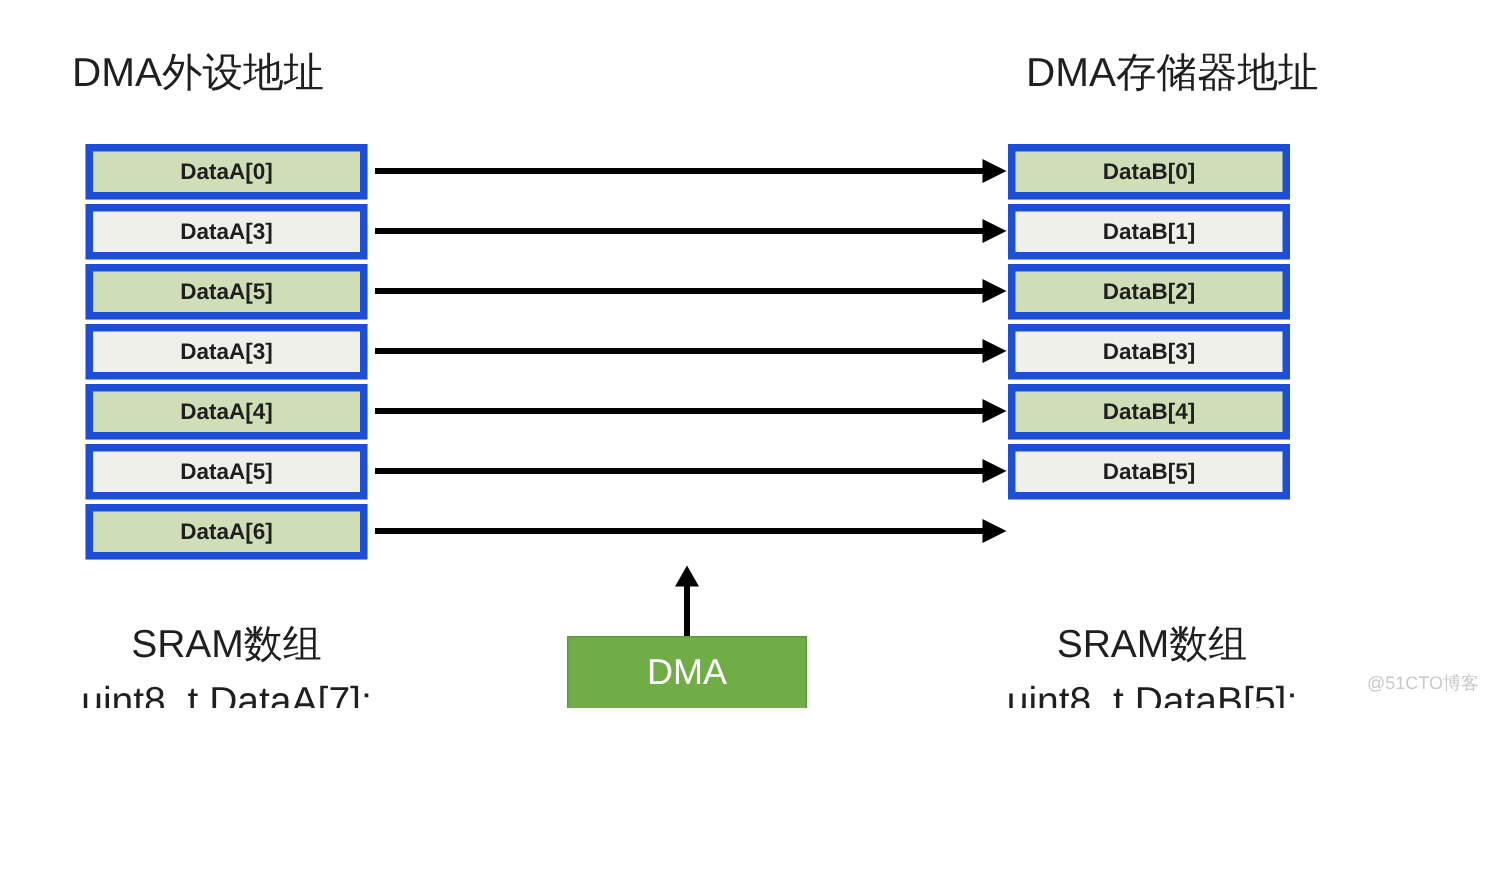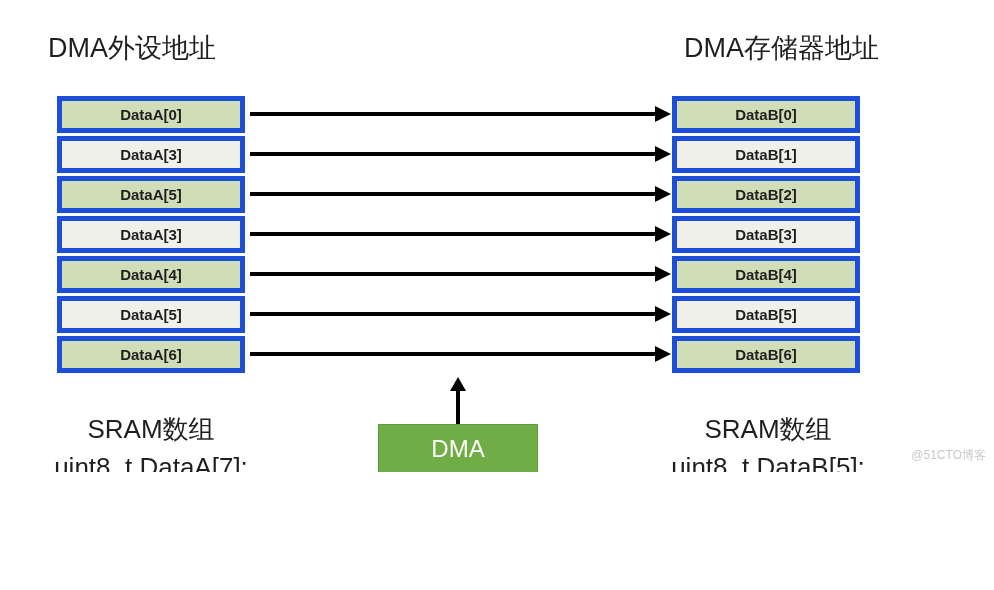--- a/index.html
+++ b/index.html
@@ -145,21 +145,20 @@
     <div class="mem-row">DataA[6]</div>
   </div>
 
   <div class="mem-table table-right">
     <div class="mem-row">DataB[0]</div>
     <div class="mem-row">DataB[1]</div>
     <div class="mem-row">DataB[2]</div>
     <div class="mem-row">DataB[3]</div>
     <div class="mem-row">DataB[4]</div>
     <div class="mem-row">DataB[5]</div>
-    <div class="mem-row">DataB[6]</div>
   </div>
 
   <div class="h-arrow" style="top:112px"></div>
   <div class="h-arrow" style="top:152px"></div>
   <div class="h-arrow" style="top:192px"></div>
   <div class="h-arrow" style="top:232px"></div>
   <div class="h-arrow" style="top:272px"></div>
   <div class="h-arrow" style="top:312px"></div>
   <div class="h-arrow" style="top:352px"></div>
 

